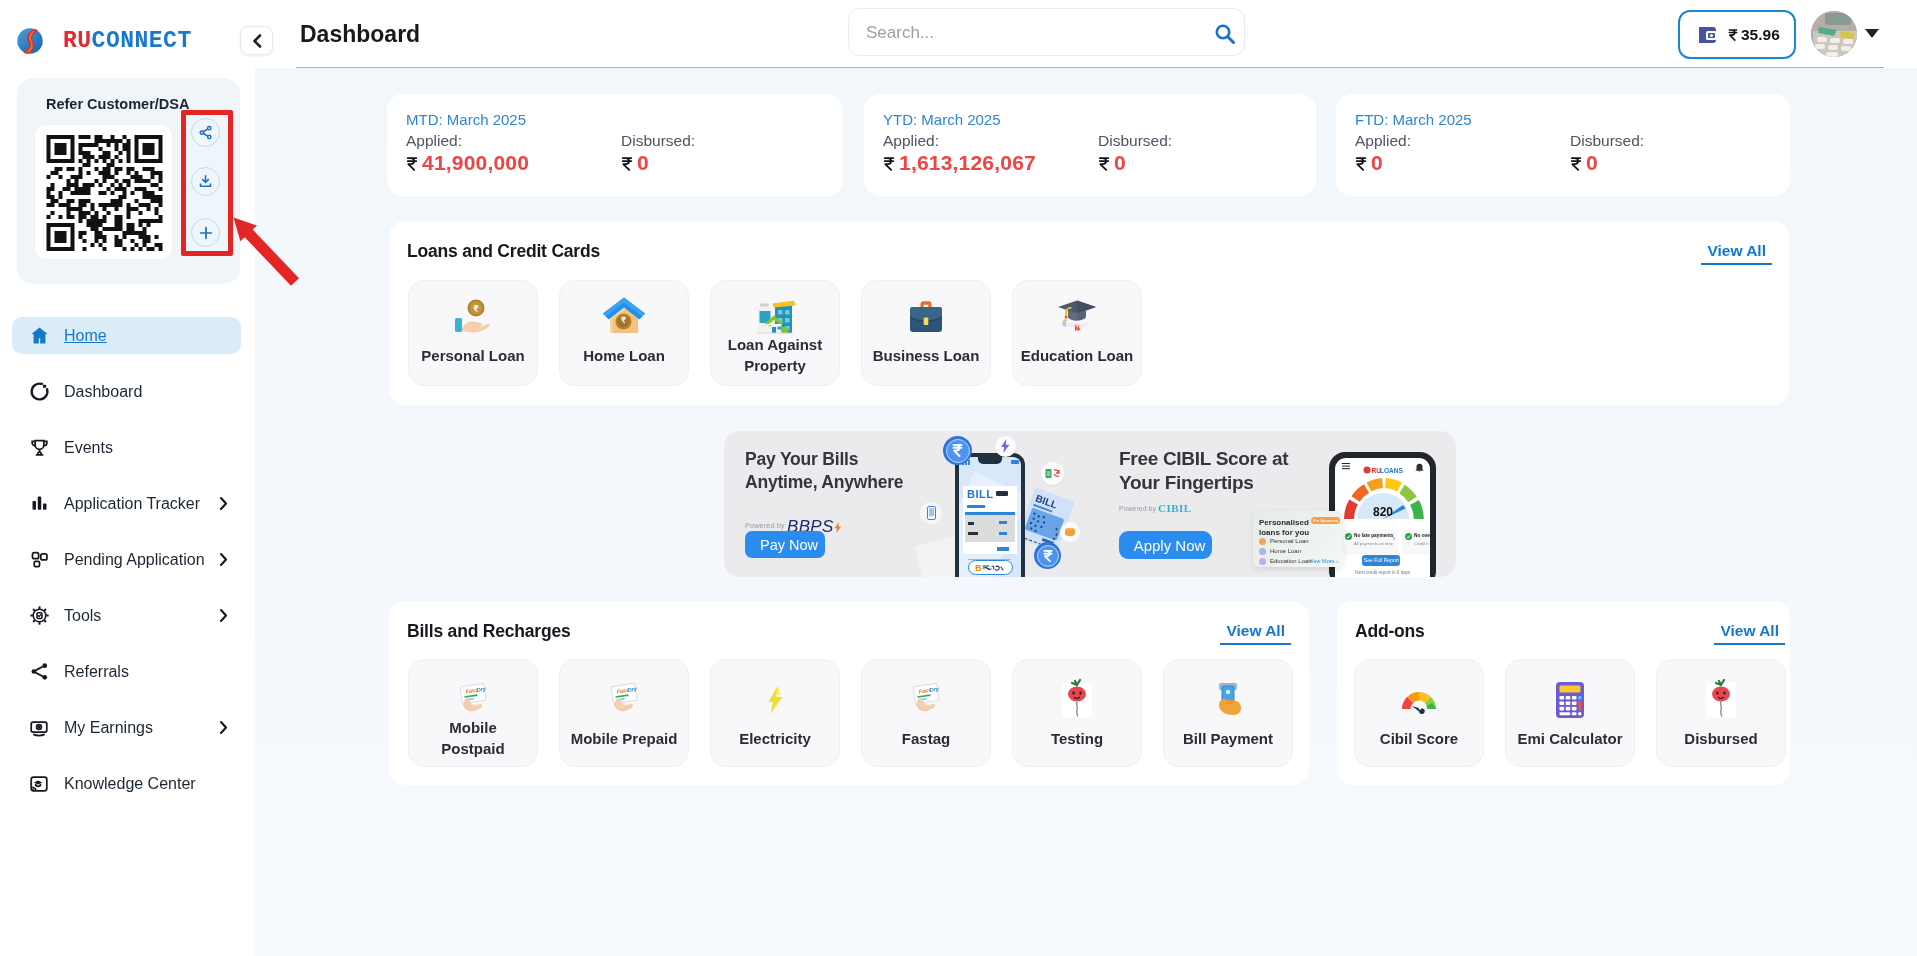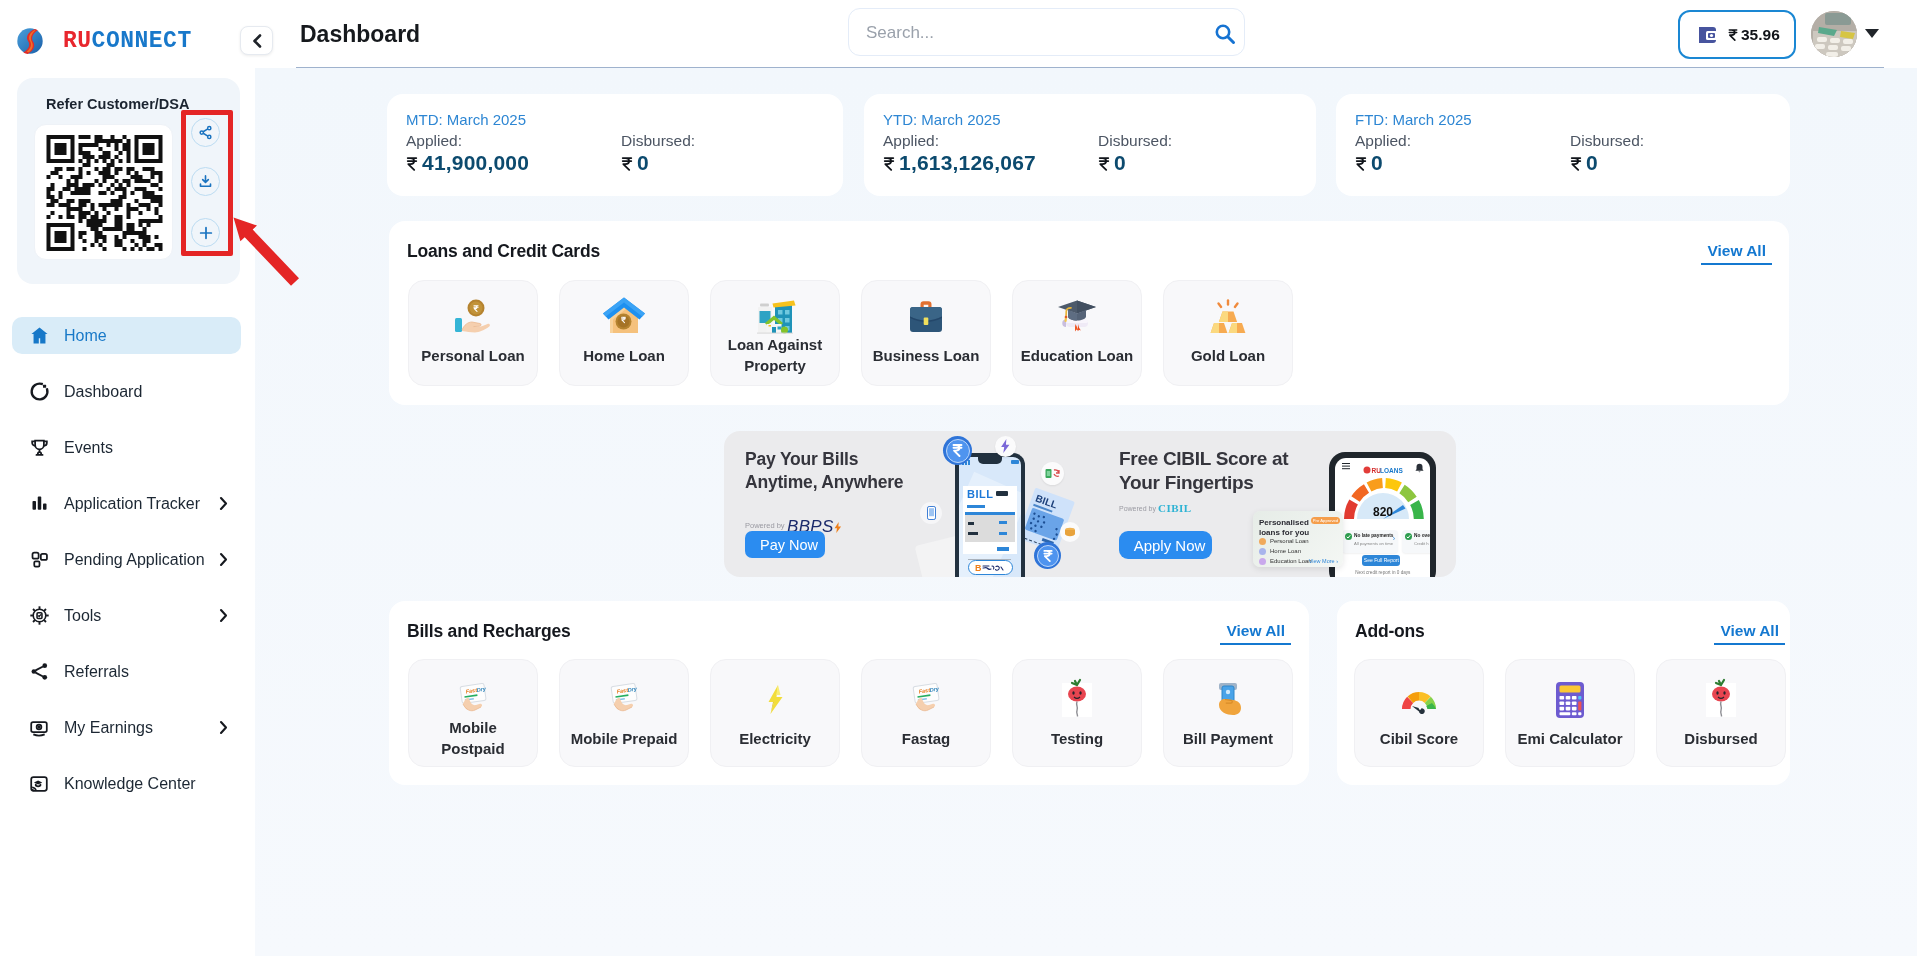--- a/index.html
+++ b/index.html
@@ -12,37 +12,37 @@
 #logo .conn { color:#1878ca; }
 #collapse { position:absolute; left:240px; top:26px; width:33px; height:29px; background:#fff; border:1px solid #e6eaf0; border-radius:8px; box-shadow:0 1px 3px rgba(0,0,0,.08); z-index:9; display:flex; align-items:center; justify-content:center; }
 #qrcard { position:absolute; left:17px; top:78px; width:223px; height:206px; background:#f0f5fa; border-radius:16px; }
 #qrcard .title { position:absolute; left:29px; top:18px; font-size:14.5px; font-weight:bold; color:#1b2430; }
 #qrbox { position:absolute; left:17px; top:46px; width:139px; height:136px; background:#fff; border-radius:12px; border:1px solid #eef2f7; }
 #qrbox svg { position:absolute; left:11px; top:10px; }
 .cbtn { position:absolute; left:174px; width:29px; height:29px; border-radius:50%; border:1px solid #bcdcf2; display:flex; align-items:center; justify-content:center; }
 #redrect { position:absolute; left:181px; top:110px; width:52px; height:146px; border:5px solid #e42525; border-radius:2px; z-index:3; }
 #menu { position:absolute; left:12px; top:317px; width:229px; }
 .mitem { position:relative; height:37px; margin-bottom:19px; display:flex; align-items:center; border-radius:10px; color:#1c2733; font-size:16px; }
-.mitem.active { background:#d9ecf8; color:#1879c8; }
+.mitem.active { background:#d9ecf8; color:#1879c8;text-decoration:underline; }
 .mitem .mic { width:22px; height:22px; margin-left:16px; margin-right:14px; flex:0 0 22px; display:flex; align-items:center; justify-content:center;}
 .mitem .chev { position:absolute; right:13px; top:11px; }
 #header { position:absolute; left:255px; top:0; width:1662px; height:68px; background:#fff; z-index:4; }
 #hline { position:absolute; left:296px; top:67px; width:1588px; height:1px; background:#9fb2cd; z-index:4;}
 #htitle { position:absolute; left:300px; top:21px; font-size:23px; font-weight:bold; color:#16191d; z-index:6;}
 #search { position:absolute; left:848px; top:8px; width:397px; height:48px; border:1px solid #e4ecf8; border-radius:12px; background:#fff; z-index:6; }
 #search .ph { position:absolute; left:17px; top:14px; font-size:17px; color:#9aa1ab; }
 #wallet { position:absolute; left:1678px; top:10px; width:118px; height:49px; border:2px solid #1a87d3; border-radius:12px; background:#fff; z-index:6; display:flex; align-items:center; }
 #wallet .amt { font-size:15.5px; font-weight:bold; color:#101318; margin-left:8px; }
 #avatar { position:absolute; left:1811px; top:11px; width:46px; height:46px; border-radius:50%; z-index:6; background:#b9b3ab; overflow:hidden; }
 #caret { position:absolute; left:1865px; top:29px; width:0; height:0; border-left:7px solid transparent; border-right:7px solid transparent; border-top:9px solid #20242a; z-index:6; }
 #main { position:absolute; left:255px; top:68px; width:1662px; height:888px; background:linear-gradient(180deg,#f2f7fc,#f6f9fd); }
 .card { position:absolute; background:#fff; border-radius:16px; }
 .statlbl { font-size:15px; color:#2d86d3; }
 .stat-sub { font-size:15.5px; color:#4c5563; }
-.stat-val { font-size:21px; font-weight:bold; color:#0c4a6e; letter-spacing:0.2px; }
+.stat-val { font-size:21px; font-weight:bold; color:#ef4444; letter-spacing:0.2px; }
 .sect-title { font-size:17.5px; font-weight:bold; color:#15181e; letter-spacing:-0.2px; }
 .viewall { font-size:15.5px; font-weight:bold; color:#1478d0; border-bottom:2px solid #1478d0; padding:0 6px 3px 6px; }
 .tile { position:absolute; width:130px; height:106px; background:#f8f8fa; border:1px solid #f0f0f3; border-radius:16px; text-align:center; }
 .tile .lbl { position:absolute; left:-14px; right:-14px; top:64px; font-size:15px; font-weight:bold; color:#2a2d33; line-height:21px; }
 .tile2 { height:108px; }
 .banner { position:absolute; top:431px; height:146px; background:#ebebed; border-radius:16px; overflow:hidden; }
 .btn-blue { position:absolute; background:#2b8cf0; color:#fff; display:flex; align-items:center; justify-content:center;padding-left:8px; }
 .ticon { position:absolute; left:50%; top:12px; transform:translateX(-50%); width:48px; height:48px; display:flex; align-items:center; justify-content:center; }
 .tile2 .ticon { top:16px; }
 </style>
@@ -557,38 +557,20 @@
             <path d="M23 6.5 L42 13 L23 19.5 z" fill="#424f60"></path>
             <path d="M14 16 v6.5 c0 2.2 4 4 9 4 s9-1.8 9-4 V16 l-9 3.5 z" fill="#556377"></path>
             <path d="M14 16 v6.5 c0 2.2 4 4 9 4 V19.5 z" fill="#5e6d82"></path>
             <path d="M17 13.8 c-3 0 -4.5 1 -4.7 3.2 l-.3 6" fill="none" stroke="#e8b438" stroke-width="1.7" stroke-linecap="round"></path>
             <path d="M12 23 l-0.4 4" stroke="#f2c94c" stroke-width="2.2" stroke-linecap="round"></path>
             <circle cx="12" cy="23" r="1.3" fill="#e05a28"></circle>
           </svg>
         </div>
         <div class="lbl">Education Loan</div>
       </div>
-<div class="tile" style="left:774px;top:59px">
-        <div class="ticon">
-          <svg width="46" height="46" viewBox="0 0 46 46">
-            <g stroke="#f08a3c" stroke-width="2.4" stroke-linecap="round">
-              <path d="M23 6.5 v4"></path>
-              <path d="M13.5 9.5 l2.6 3.4"></path>
-              <path d="M32.5 9.5 l-2.6 3.4"></path>
-            </g>
-            <path d="M17.5 17.5 h11 l3.6 10.5 h-18.2 z" fill="#f7ab51"></path>
-            <path d="M17.5 17.5 h5.5 v10.5 h-9.1 z" fill="#fbd97f"></path>
-            <path d="M9 29 h10 l3.4 10 H5.6 z" fill="#f7ab51"></path>
-            <path d="M9 29 h5 v10 H5.6 z" fill="#fbd97f"></path>
-            <path d="M27 29 h10 l3.4 10 H23.6 z" fill="#f7ab51"></path>
-            <path d="M27 29 h5 v10 h-8.4 z" fill="#fbd97f"></path>
-          </svg>
-        </div>
-        <div class="lbl">Gold Loan</div>
-      </div>
 </div>
 <div class="banner" id="banner1" style="left:724px;width:416px;">
 <div class="abs" style="left:21px;top:17px;font-size:17.5px;font-weight:bold;color:#35353d;line-height:23px;letter-spacing:-0.2px;">Pay Your Bills<br>Anytime, Anywhere</div>
 <div class="abs" style="left:21px;top:90px;font-size:7.5px;color:#9a9aa2;">Powered by</div>
 <div class="abs" style="left:63px;top:86px;font-size:17px;font-weight:normal;font-style:italic;color:#1b2a6b;letter-spacing:0.3px;">BBPS<svg width="8" height="11" viewBox="0 0 10 16" style="vertical-align:-1px">
           <path d="M6 0 L0 9 h3.5 L2.5 16 L9.5 6.5 H5.5 z" fill="#ef7f1a"></path>
         </svg></div>
 <div class="btn-blue" style="left:21px;top:100px;width:80px;height:27px;border-radius:7px;font-size:14.5px;">Pay Now</div>
 <div class="abs" style="left:196px;top:107px;width:62px;height:52px;background:#f3f3f4;transform:rotate(-14deg);border-radius:4px;"></div>
 <div class="abs" style="left:301px;top:62px;width:42px;height:54px;background:#cfe2fa;transform:rotate(20deg);border-radius:2px;">

